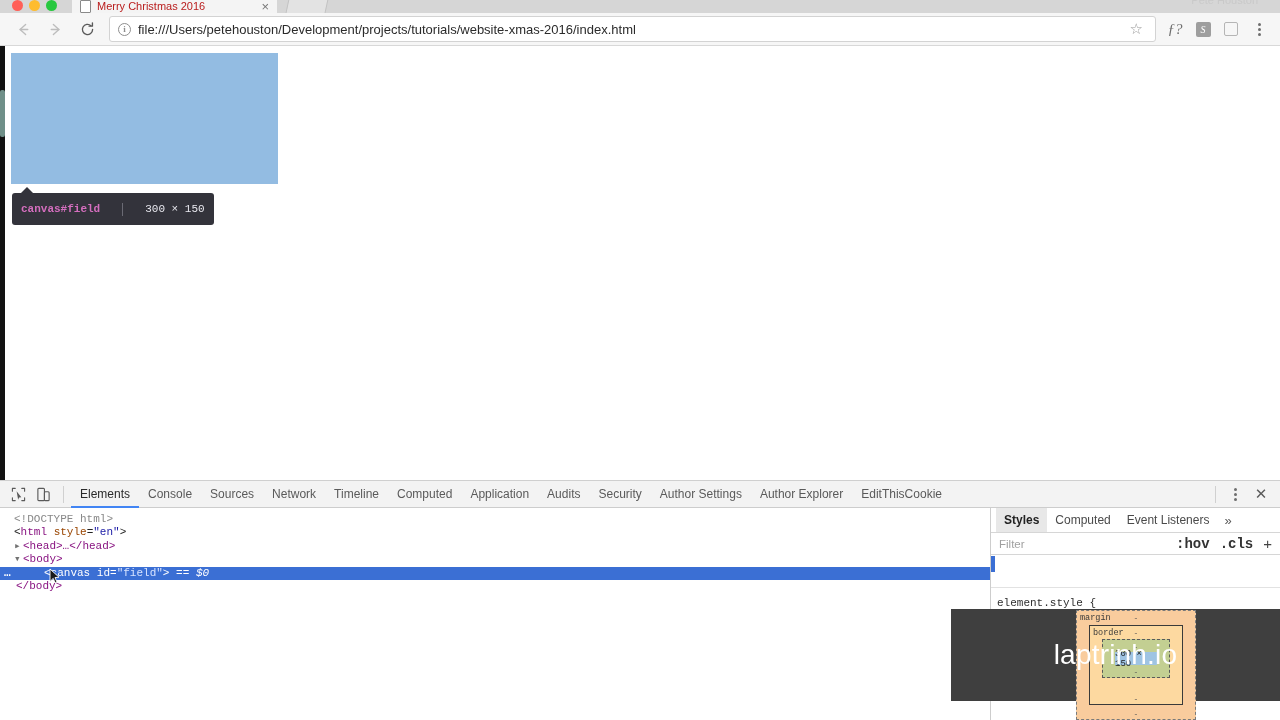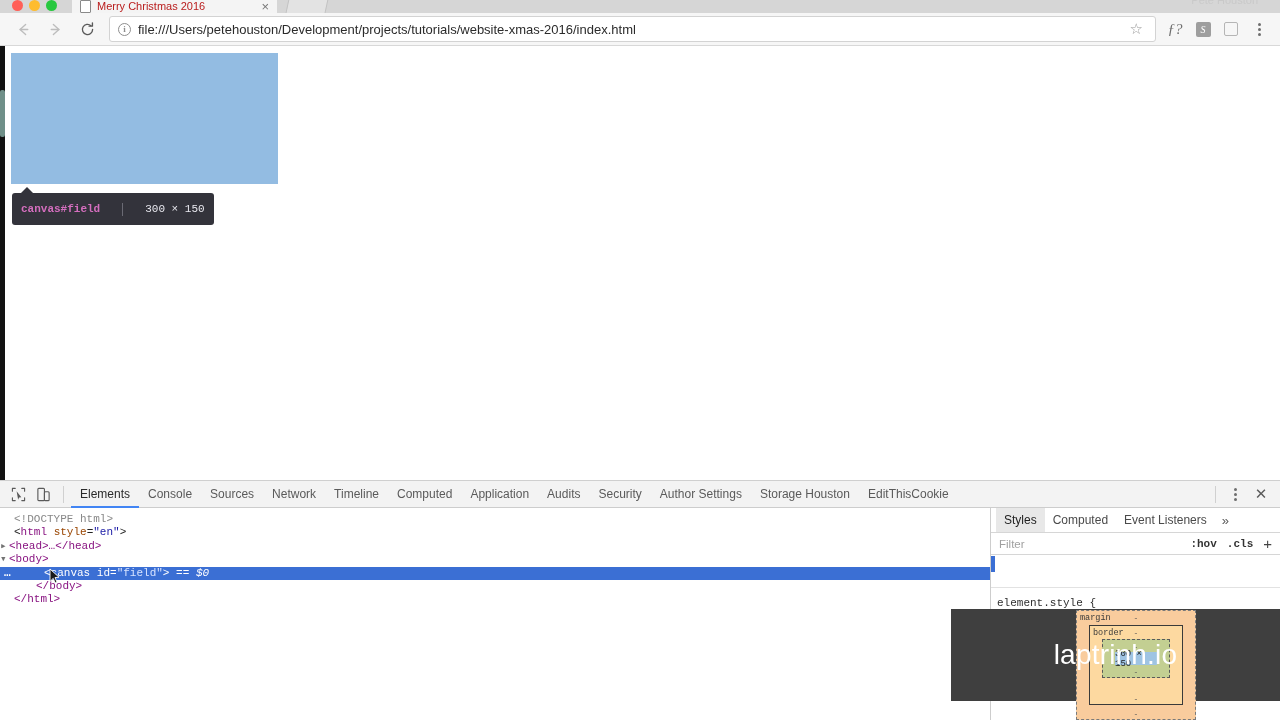--- a/index.html
+++ b/index.html
@@ -148,22 +148,22 @@
     background: #fff; overflow: hidden;
     font-family: "Liberation Mono", monospace; font-size: 11px; line-height: 13.4px;
     padding-top: 5px;
   }
   .dom-row { position: relative; height: 13.4px; white-space: nowrap; padding-left: 14px; color: #222; }
   .dom-row.sel { background: #3b6fd4; color: #fff; padding-left: 0; }
   .dom-row.sel .ind { padding-left: 44px; }
   .dom-dots {
     position: absolute; left: 4px; top: 0px; color: #fff; letter-spacing: 1px; font-weight: bold;
   }
-  .ind1 { padding-left: 0; }
-  .ind2 { padding-left: 36px; }
+  .ind1 { padding-left: 14px; }
+  .ind2 { padding-left: 16px; }
   .tw { color: #888; }        
   .tg { color: #881280; }     
   .at { color: #994500; }     
   .av { color: #1a1aa6; }     
   .pk { color: #222; }        
   .arrow { display: inline-block; width: 9px; color: #727272; }
   .sel .tg, .sel .at { color: #fff; }
   .sel .av { color: #d7e3ff; }
   .sel .pk { color: #fff; }
   .dollar { color: #fff; font-style: italic; }
@@ -174,29 +174,29 @@
     background: #fff; border-left: 1px solid #cdcdcd; overflow: hidden;
   }
   .st-tabs {
     height: 25px; border-bottom: 1px solid #d6d6d6; display: flex; align-items: stretch;
     padding-left: 5px; background: #fff;
   }
   .st-tab {
     font-size: 12px; color: #4a4a4a; padding: 0 8px; display: flex; align-items: center;
     white-space: nowrap;
   }
-  .st-tab.sel { background: #e8e8e8; color: #222; }
+  .st-tab.sel { background: #e8e8e8; color: #222; font-weight: bold; }
   .st-more { font-size: 13px; color: #5a5a5a; padding: 0 7px; display: flex; align-items: center; }
   .st-filter {
     height: 22px; border-bottom: 1px solid #d6d6d6; display: flex; align-items: center;
     padding: 0 8px; gap: 10px;
   }
   .st-filter-input { font-size: 11.5px; color: #a0a0a0; flex: 1; }
   .st-hov, .st-cls {
-    font-family: "Liberation Mono", monospace; font-size: 11px; color: #333; font-weight: bold;
+    font-family: "Liberation Mono", monospace; font-size: 14px; color: #333; font-weight: bold;
   }
   .st-plus { font-size: 15px; color: #444; line-height: 1; }
   .st-rule {
     font-family: "Liberation Mono", monospace; font-size: 11px; color: #303030;
     padding: 5px 8px 0 6px; line-height: 14px; margin-top: 36px;
   }
   .st-sep { position: absolute; left: 0; top: 79px; width: 290px; height: 1px; background: #e2e2e2; }
   .st-mark { position: absolute; left: 0; top: 48px; width: 4px; height: 16px; background: #3b6fd4; }
 
   
@@ -339,21 +339,21 @@
         <div class="dt-tab sel">Elements</div>
         <div class="dt-tab">Console</div>
         <div class="dt-tab">Sources</div>
         <div class="dt-tab">Network</div>
         <div class="dt-tab">Timeline</div>
         <div class="dt-tab">Computed</div>
         <div class="dt-tab">Application</div>
         <div class="dt-tab">Audits</div>
         <div class="dt-tab">Security</div>
         <div class="dt-tab">Author Settings</div>
-        <div class="dt-tab">Storage Houston</div>
+        <div class="dt-tab">Author Explorer</div>
         <div class="dt-tab">EditThisCookie</div>
       </div>
 
       <div class="dt-right">
         <div class="dt-div"></div>
         <div class="dt-icobtn">
           <span class="kebab">
               <i></i>
               <i></i>
               <i></i>
@@ -387,23 +387,20 @@
           <span class="pk">&lt;</span><span class="tg">canvas</span>
           <span class="at">id</span><span class="pk">=</span><span class="av">"field"</span><span class="pk">&gt;</span>
           <span class="dollar">== $0</span>
         </span>
       </div>
 
       <div class="dom-row ind2">
         <span class="tg">&lt;/body&gt;</span>
       </div>
 
-      <div class="dom-row">
-        <span class="tg">&lt;/html&gt;</span>
-      </div>
 
       <div class="cursor-arrow">
         <svg width="12" height="16" viewBox="0 0 12 16">
             <path d="M1 1l9 8.2-4 .4 2 4.4-1.8.9-2-4.5L1 13.5z" fill="#1a1a1a" stroke="#fff" stroke-width="0.9" stroke-linejoin="round"></path>
           </svg>
       </div>
     </div>
 
     <div class="styles-pane">
       <div class="st-tabs">

